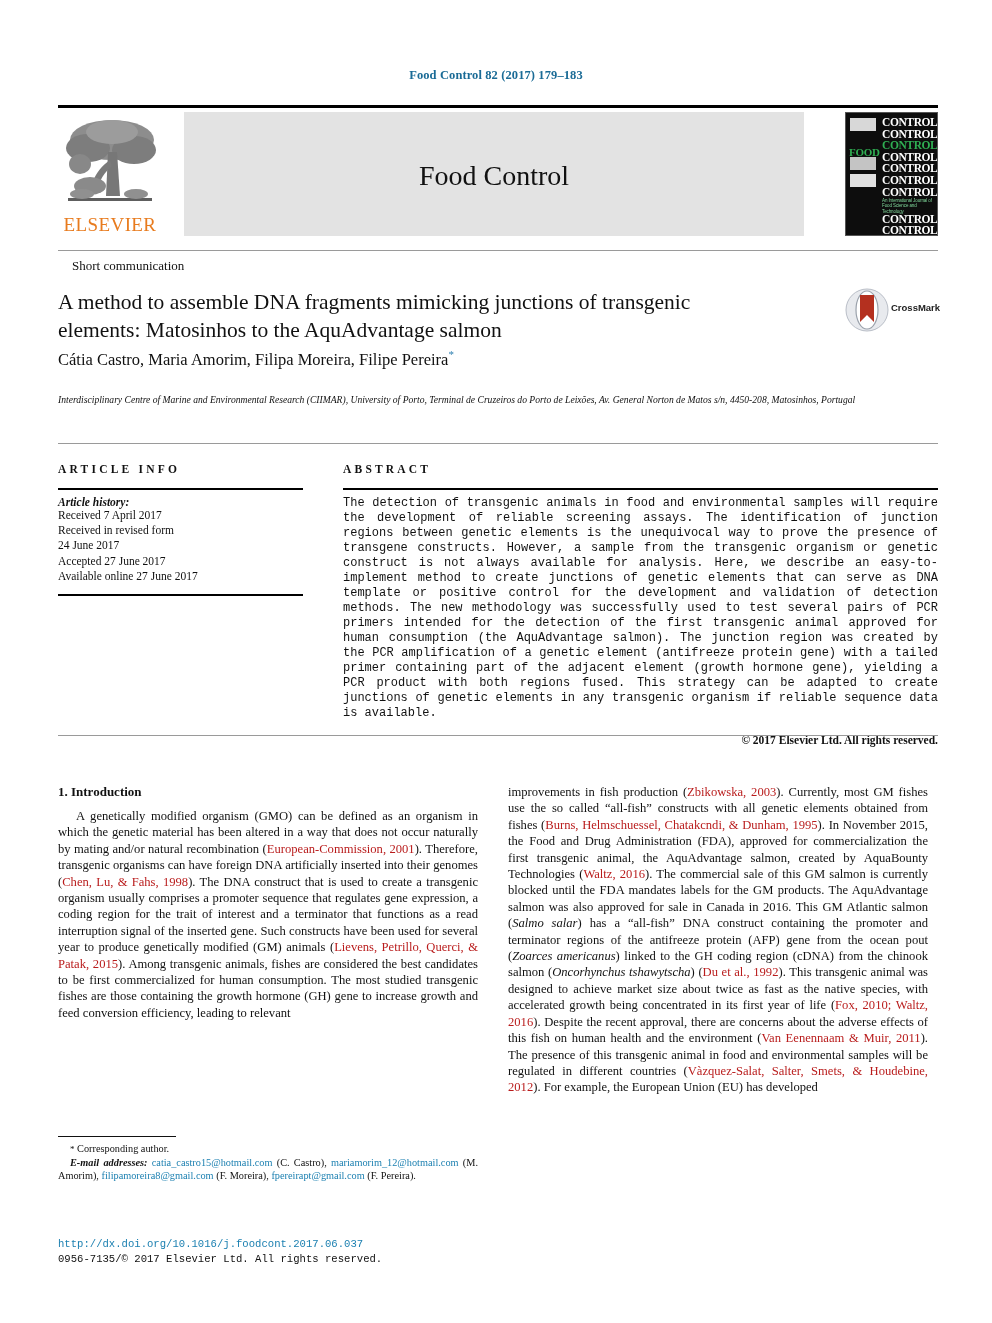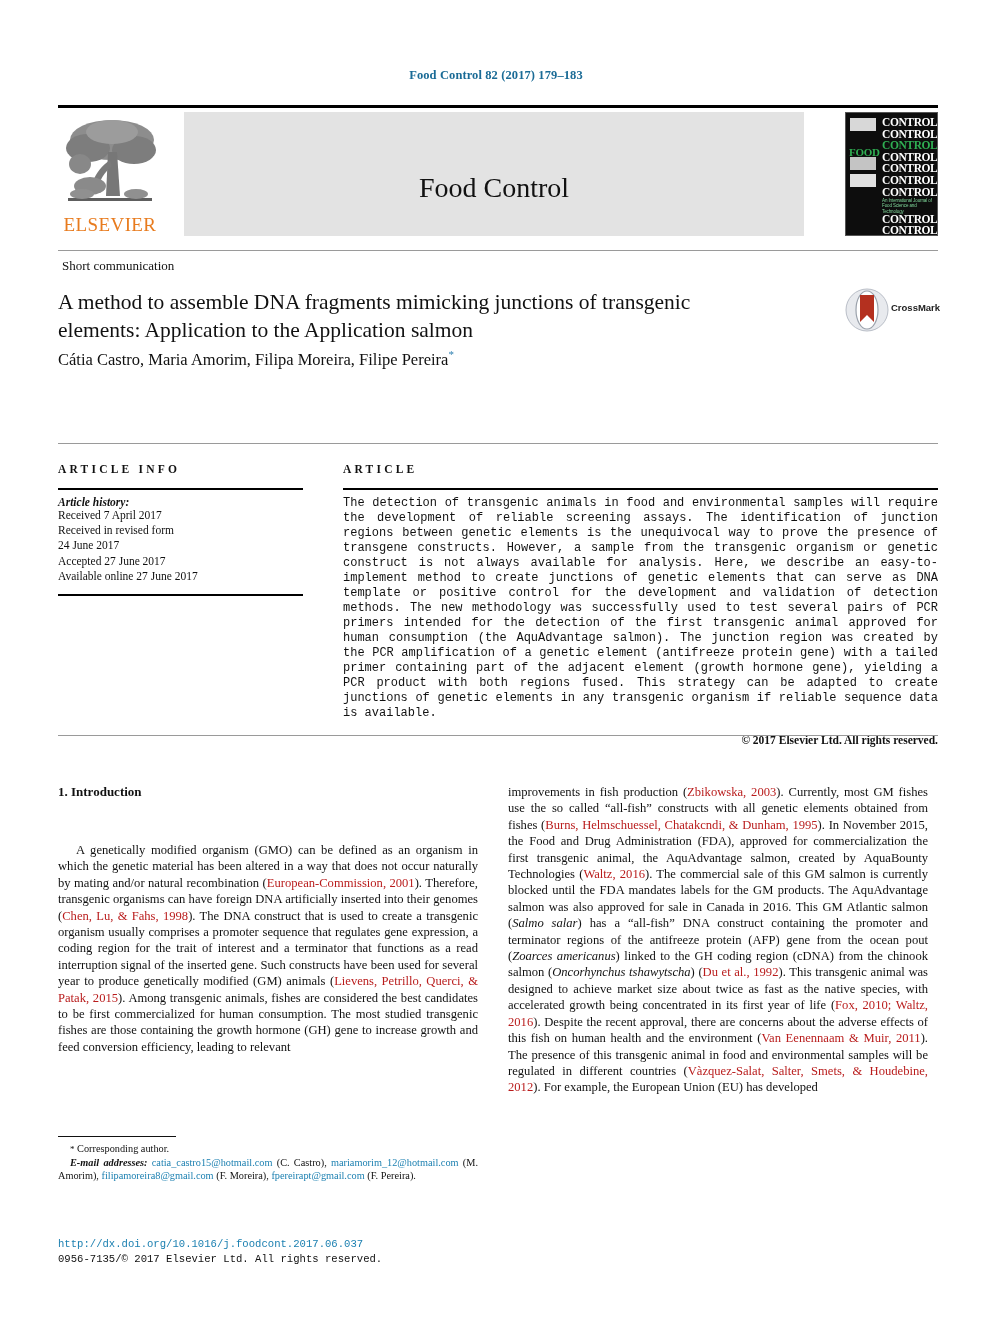--- a/index.html
+++ b/index.html
@@ -86,21 +86,20 @@
     color: #4d9fc9;
   }
   .journal-name {
     position: absolute;
     left: 0; top: 48px;
     width: 620px;
     text-align: center;
     font-family: "Liberation Serif", serif;
     font-size: 28px;
     color: #111;
-    margin-top: 12px;
   }
   .homepage-line {
     position: absolute;
     left: 0; top: 96px;
     width: 620px;
     text-align: center;
     font-family: "Liberation Sans", sans-serif;
     font-size: 12.5px;
     letter-spacing: 1.1px;
     color: #111;
@@ -157,21 +156,21 @@
     font-family: "Liberation Sans", sans-serif;
     font-size: 4.5px;
     color: #7fd79a;
     line-height: 5.2px;
     letter-spacing: -0.1px;
   }
 
   
   .art-type {
     position: absolute;
-    left: 62px; top: 258px;
+    left: 72px; top: 258px;
     font-size: 13px;
     font-family: "Liberation Serif", serif;
     color: #111;
   }
   .rule-thin {
     position: absolute;
     background: #9a9a9a;
     height: 1px;
   }
   .art-title {
@@ -287,21 +286,21 @@
     position: absolute;
     width: 420px;
     font-family: "Liberation Serif", serif;
     font-size: 12.6px;
     line-height: 16.4px;
     text-align: justify;
     color: #111;
     hyphens: none;
   }
   .body-col p { margin: 0; text-indent: 18px; }
-  .col-left  { left: 58px;  top: 842px; }
+  .col-left  { left: 58px;  top: 808px; }
   .col-right { left: 508px; top: 784px; }
   .ref { color: #b91c1c; }
   .it { font-style: italic; }
 
   
   .footnote-rule {
     position: absolute;
     left: 58px; top: 1136px;
     width: 118px;
     height: 1.2px;
@@ -384,51 +383,52 @@
           <div class="cover-word">CONTROL</div>
         </div>
       </div>
 
     </div>
   </div>
 
   <div class="rule-thin" style="left:58px; top:250px; width:880px;"></div>
   <div class="art-type">Short communication</div>
 
-  <div class="art-title">A method to assemble DNA fragments mimicking junctions of transgenic elements: Application to the Application salmon</div>
+  <div class="art-title">A method to assemble DNA fragments mimicking junctions of transgenic elements: Matosinhos to the AquAdvantage salmon</div>
 
   <div class="crossmark">
     <svg width="44" height="44" viewBox="0 0 44 44">
       <circle cx="22" cy="22" r="21" fill="#e8eaee" stroke="#b9bec7" stroke-width="1"></circle>
       <ellipse cx="22" cy="22" rx="11" ry="19" fill="#ffffff" stroke="#9aa1ab" stroke-width="1.2"></ellipse>
       <path d="M15 7 L29 7 L29 34 L22 27 L15 34 Z" fill="#b4301f"></path>
     </svg>
     <div class="crossmark-label">CrossMark</div>
   </div>
 
   <div class="authors">
     <span>Cátia Castro, Maria Amorim, Filipa Moreira, Filipe Pereira</span><span class="star">*</span>
   </div>
 
+  <div class="affil">Interdisciplinary Centre of Marine and Environmental Research (CIIMAR), University of Porto, Terminal de Cruzeiros do Porto de Leixões, Av. General Norton de Matos s/n, 4450-208, Matosinhos, Portugal</div>
 
   <div class="rule-thin" style="left:58px; top:443px; width:880px;"></div>
 
   <div class="colhead" style="left:58px; top:463px;">ARTICLE INFO</div>
   <div class="rule-black" style="left:58px; top:488px; width:245px;"></div>
   <div class="info-col" style="top:496px;">
     <div class="info-label">Article history:</div>
     <div class="info-line">Received 7 April 2017</div>
     <div class="info-line">Received in revised form</div>
     <div class="info-line">24 June 2017</div>
     <div class="info-line">Accepted 27 June 2017</div>
     <div class="info-line">Available online 27 June 2017</div>
   </div>
   <div class="rule-black" style="left:58px; top:594px; width:245px;"></div>
 
-  <div class="colhead" style="left:343px; top:463px;">ARTICLE</div>
+  <div class="colhead" style="left:343px; top:463px;">ABSTRACT</div>
   <div class="rule-black" style="left:343px; top:488px; width:595px;"></div>
   <div class="abstract-col" style="top:496px;">
     <div class="abstract-body">The detection of transgenic animals in food and environmental samples will require the development of reliable screening assays. The identification of junction regions between genetic elements is the unequivocal way to prove the presence of transgene constructs. However, a sample from the transgenic organism or genetic construct is not always available for analysis. Here, we describe an easy-to-implement method to create junctions of genetic elements that can serve as DNA template or positive control for the development and validation of detection methods. The new methodology was successfully used to test several pairs of PCR primers intended for the detection of the first transgenic animal approved for human consumption (the AquAdvantage salmon). The junction region was created by the PCR amplification of a genetic element (antifreeze protein gene) with a tailed primer containing part of the adjacent element (growth hormone gene), yielding a PCR product with both regions fused. This strategy can be adapted to create junctions of genetic elements in any transgenic organism if reliable sequence data is available.</div>
     <div class="copyright">© 2017 Elsevier Ltd. All rights reserved.</div>
   </div>
 
   <div class="rule-thin" style="left:58px; top:735px; width:880px;"></div>
 
   <div class="section-title">1. Introduction</div>
   <div class="body-col col-left">

